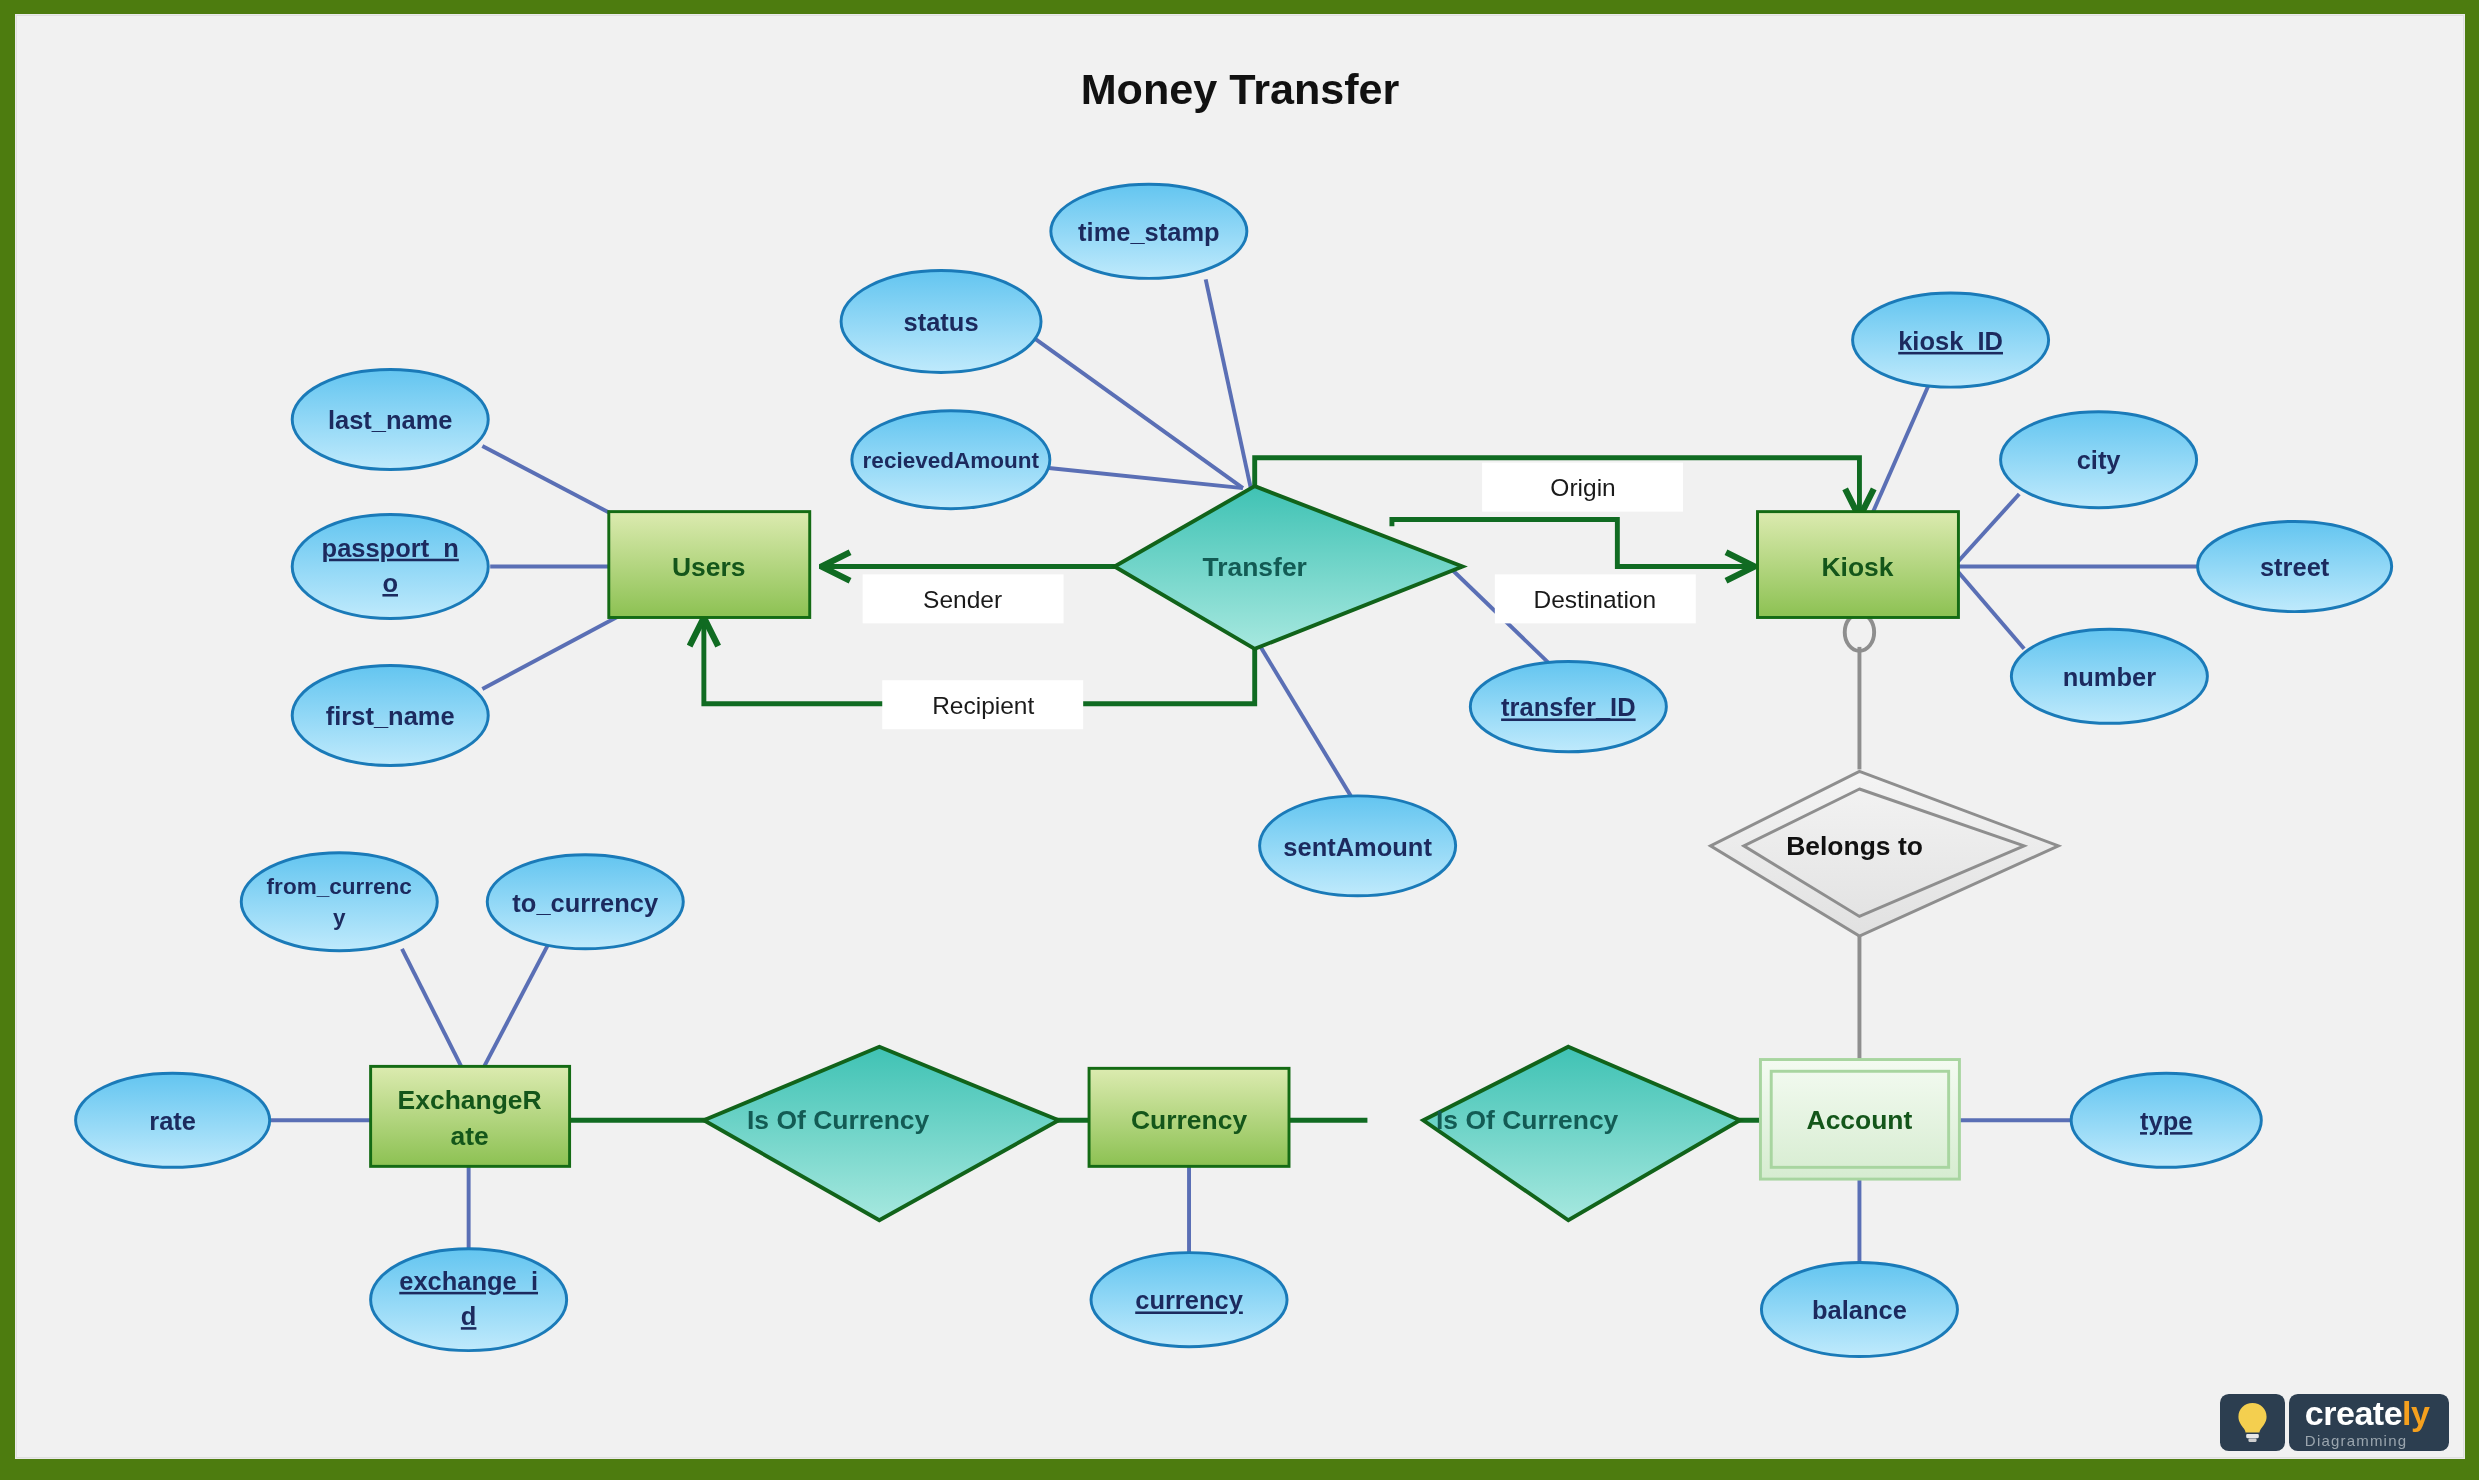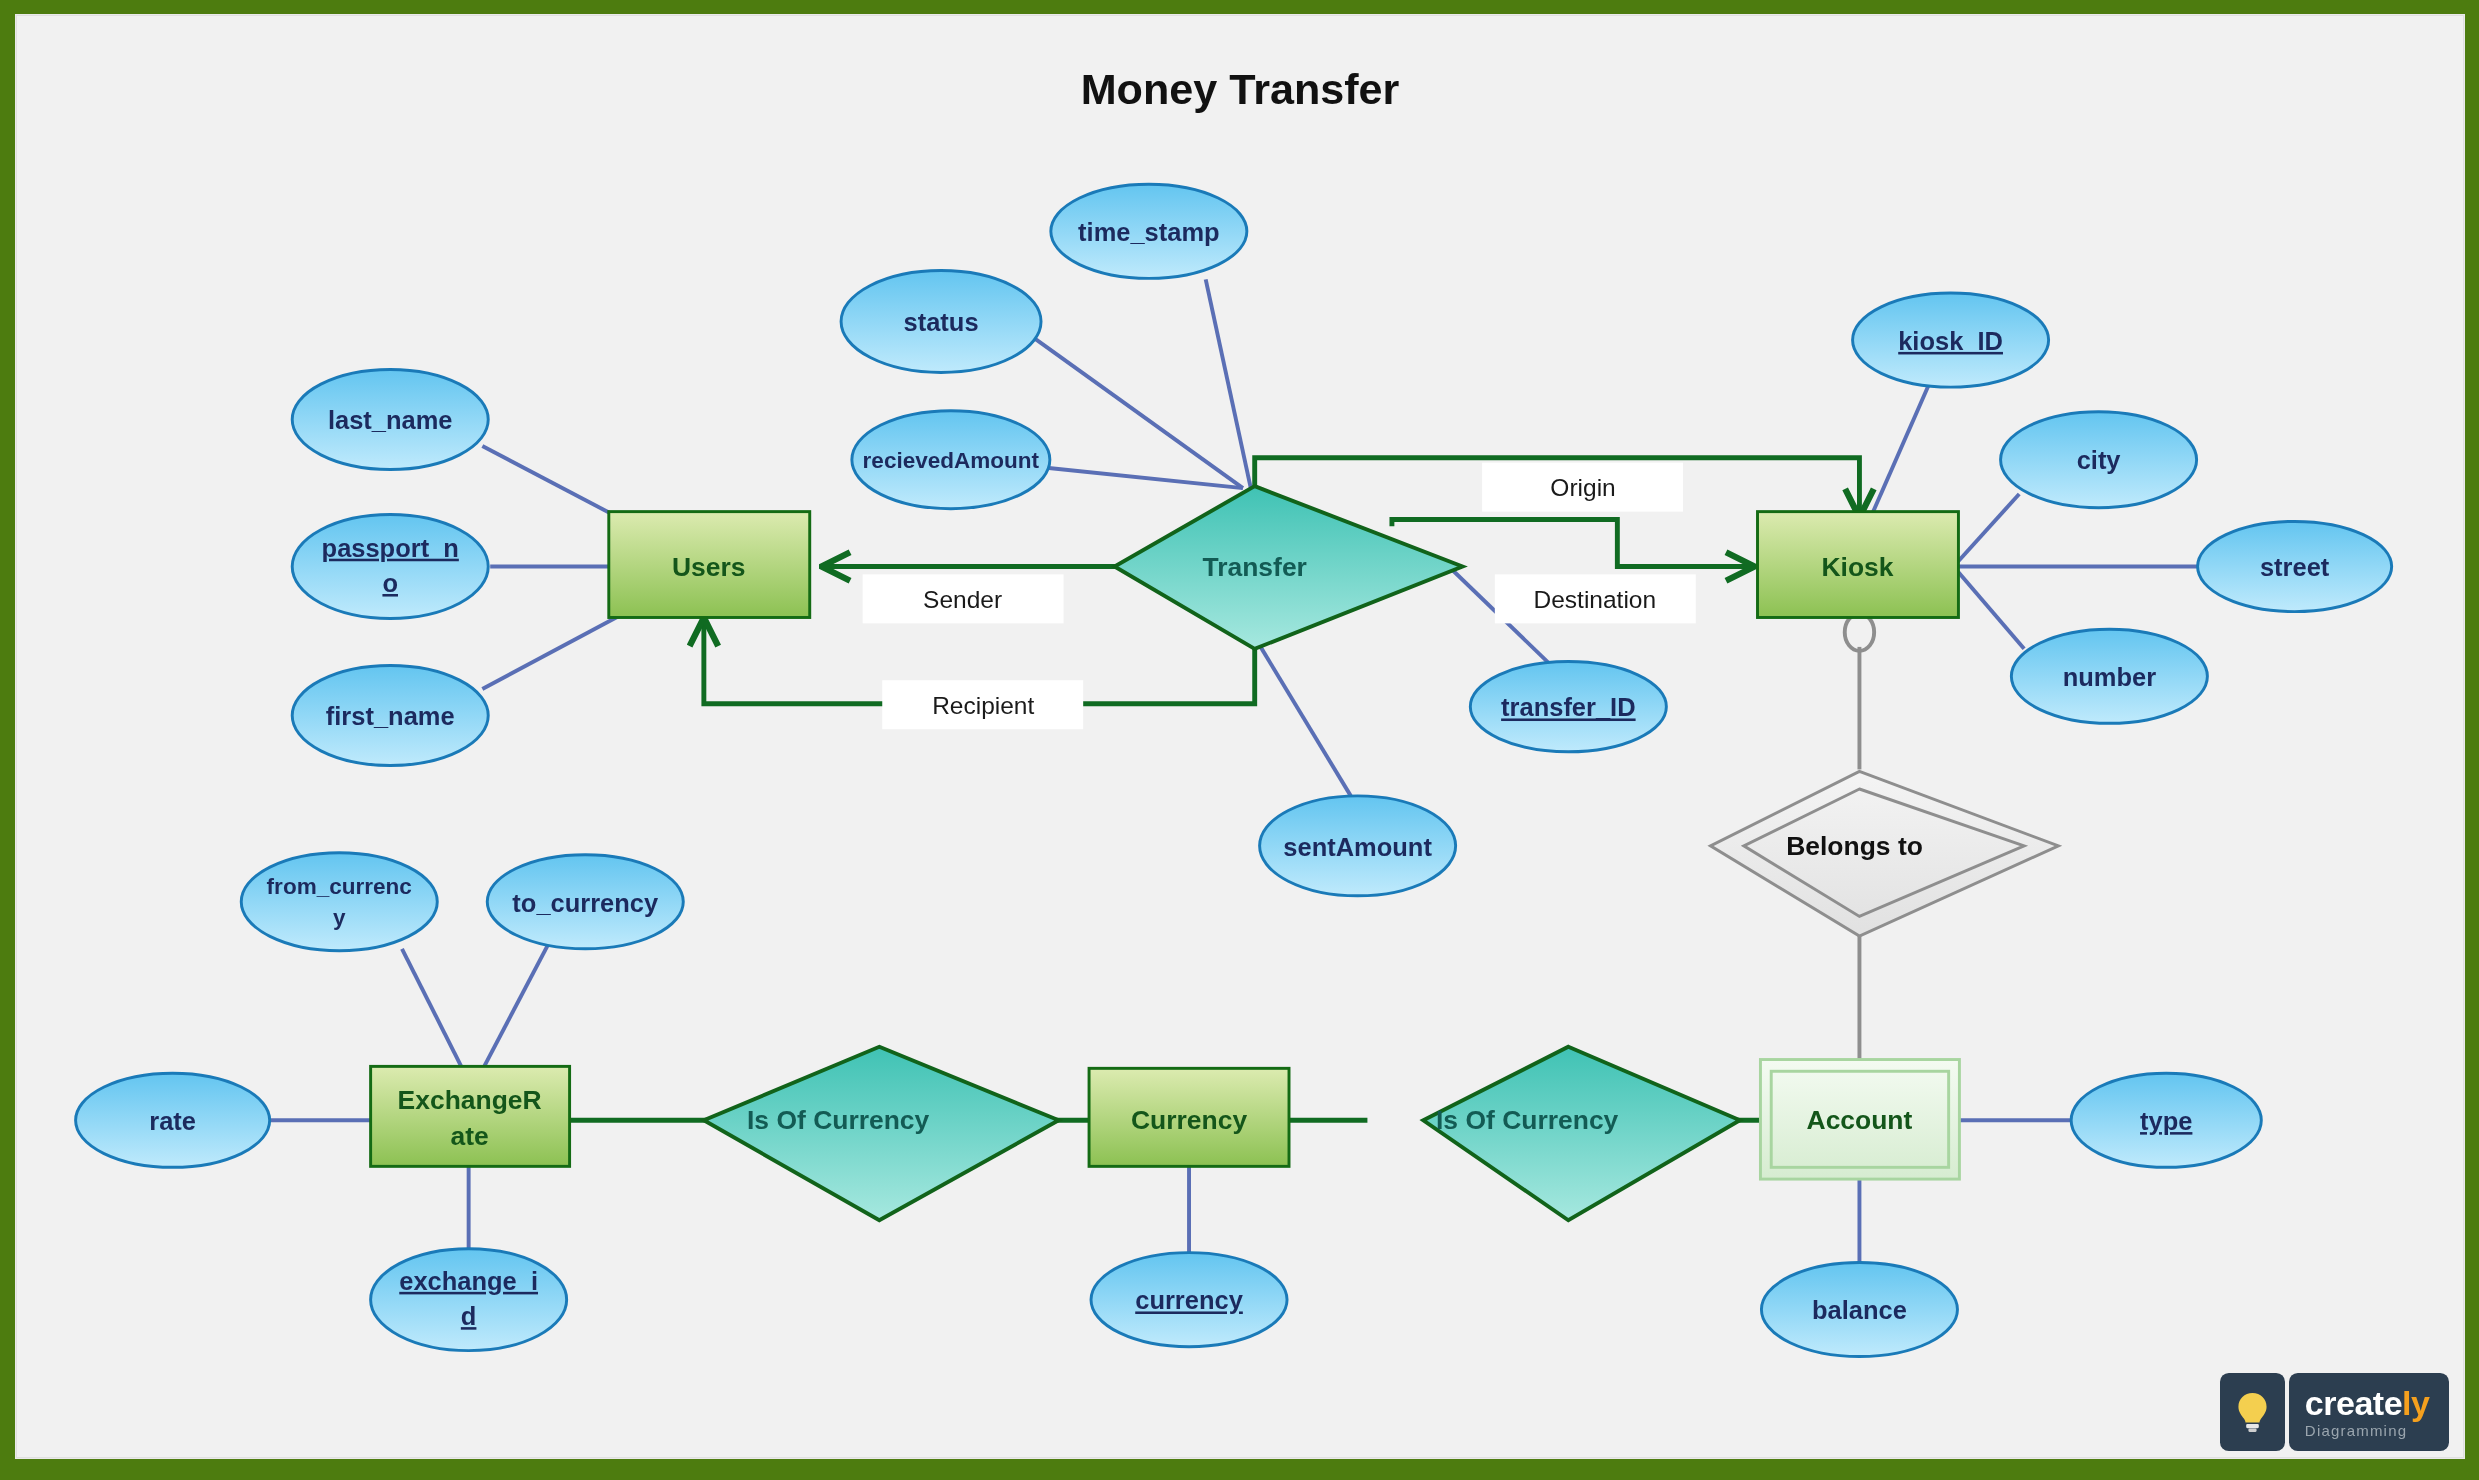--- a/index.html
+++ b/index.html
@@ -130,21 +130,21 @@
     fill: #ffffff;
     stroke: none;
   }
   #logo {
     position: absolute;
     right: 31px;
     bottom: 29px;
     display: flex;
     align-items: stretch;
     gap: 3.9px;
-    height: 78px;
+    height: 57px;
   }
   .logo-box {
     background: #2c3e50;
     border-radius: 8.8px;
     display: flex;
     align-items: center;
     justify-content: center;
   }
   .logo-bulb {
     width: 65px;

